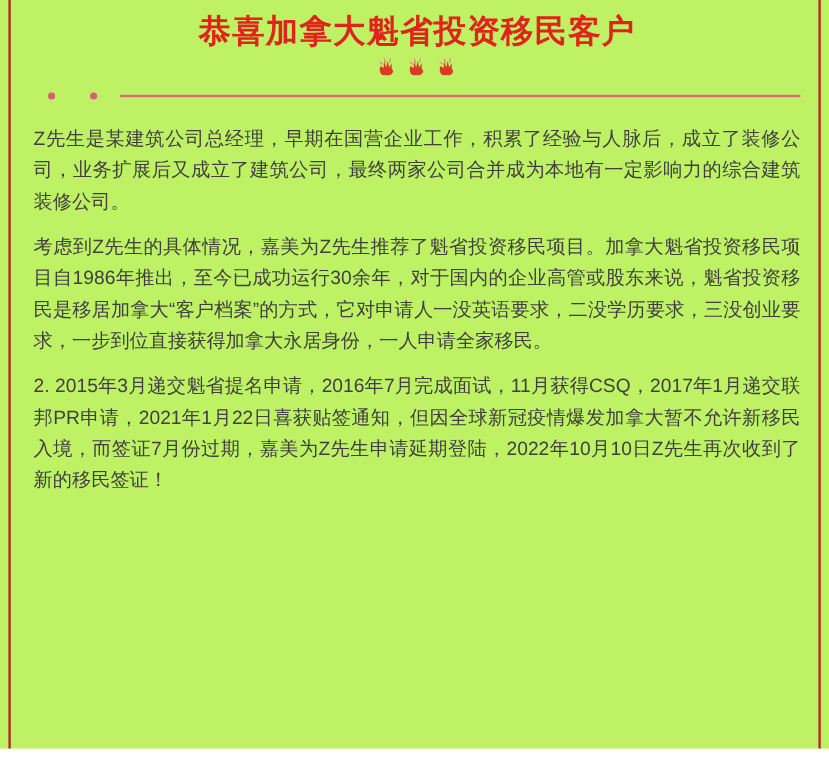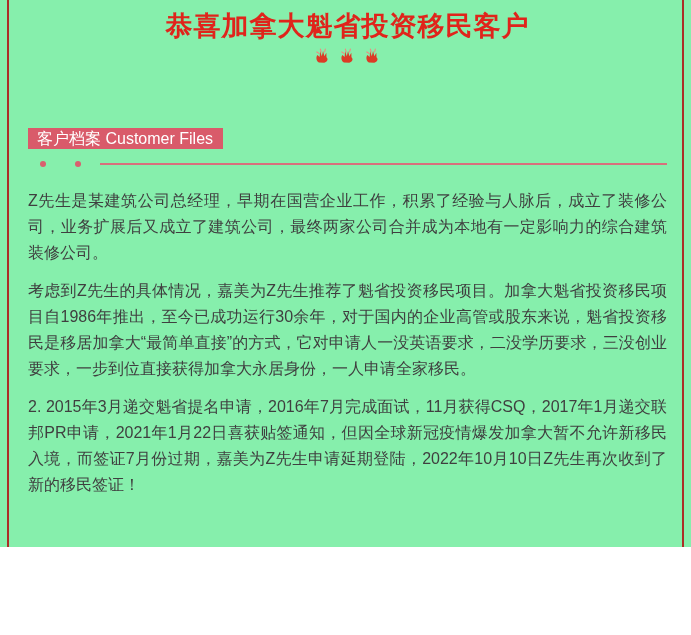--- a/index.html
+++ b/index.html
@@ -4,23 +4,23 @@
 <style>
   html, body {
     margin: 0;
     padding: 0;
     background: #ffffff;
     font-family: "Liberation Sans", "DejaVu Sans", sans-serif;
   }
   .viewport {
     position: relative;
     width: 691px;
-    height: 547px;
+    height: 624px;
     overflow: hidden;
-    background: #86efac;
+    background: #bef264;
   }
   .page {
     box-sizing: border-box;
     position: absolute;
     left: 7px;
     top: 0;
     width: 677px;
     height: 635px;
     border-left: 2px solid var(--border-red, #ac2e27);
     border-right: 2px solid var(--border-red, #ac2e27);
@@ -112,31 +112,28 @@
       <svg width="17" height="17" viewBox="0 0 24 24">
         <g stroke="#ef8b80" stroke-width="1.6" stroke-linecap="round" fill="none">
           <path d="M4 7 L7 9"></path>
             <path d="M9 3 L10 7"></path>
             <path d="M16 3 L15 7"></path>
         </g>
         <path d="M7 22 C3.5 20 2.2 14.5 4.8 11.2 L8 14 L8.6 6 L11 13 L12.8 5.5 L14.6 13 L17.4 8 L17.6 14.5 C20.5 17 19 21 14.5 22.3 Z" fill="#dc3a25"></path>
       </svg>
     </div>
 
-    <div>
-      <span class="badge">客户档案 Customer Files</span>
-    </div>
 
     <div class="deco">
       <span class="dot first"></span>
       <span class="dot second"></span>
       <span class="rule"></span>
     </div>
 
     <div class="article">
       <p>Z先生是某建筑公司总经理，早期在国营企业工作，积累了经验与人脉后，成立了装修公司，业务扩展后又成立了建筑公司，最终两家公司合并成为本地有一定影响力的综合建筑装修公司。</p>
-      <p>考虑到Z先生的具体情况，嘉美为Z先生推荐了魁省投资移民项目。加拿大魁省投资移民项目自1986年推出，至今已成功运行30余年，对于国内的企业高管或股东来说，魁省投资移民是移居加拿大“最简单直接”的方式，它对申请人一没英语要求，二没学历要求，三没创业要求，一步到位直接获得加拿大永居身份，一人申请全家移民。</p>
+      <p>考虑到Z先生的具体情况，嘉美为Z先生推荐了魁省投资移民项目。加拿大魁省投资移民项目自1986年推出，至今已成功运行30余年，对于国内的企业高管或股东来说，魁省投资移民是移居加拿大“客户档案”的方式，它对申请人一没英语要求，二没学历要求，三没创业要求，一步到位直接获得加拿大永居身份，一人申请全家移民。</p>
       <p>2. 2015年3月递交魁省提名申请，2016年7月完成面试，11月获得CSQ，2017年1月递交联邦PR申请，2021年1月22日喜获贴签通知，但因全球新冠疫情爆发加拿大暂不允许新移民入境，而签证7月份过期，嘉美为Z先生申请延期登陆，2022年10月10日Z先生再次收到了新的移民签证！</p>
 
     </div>
 
   </div>
 </div>
 
 </body></html>

